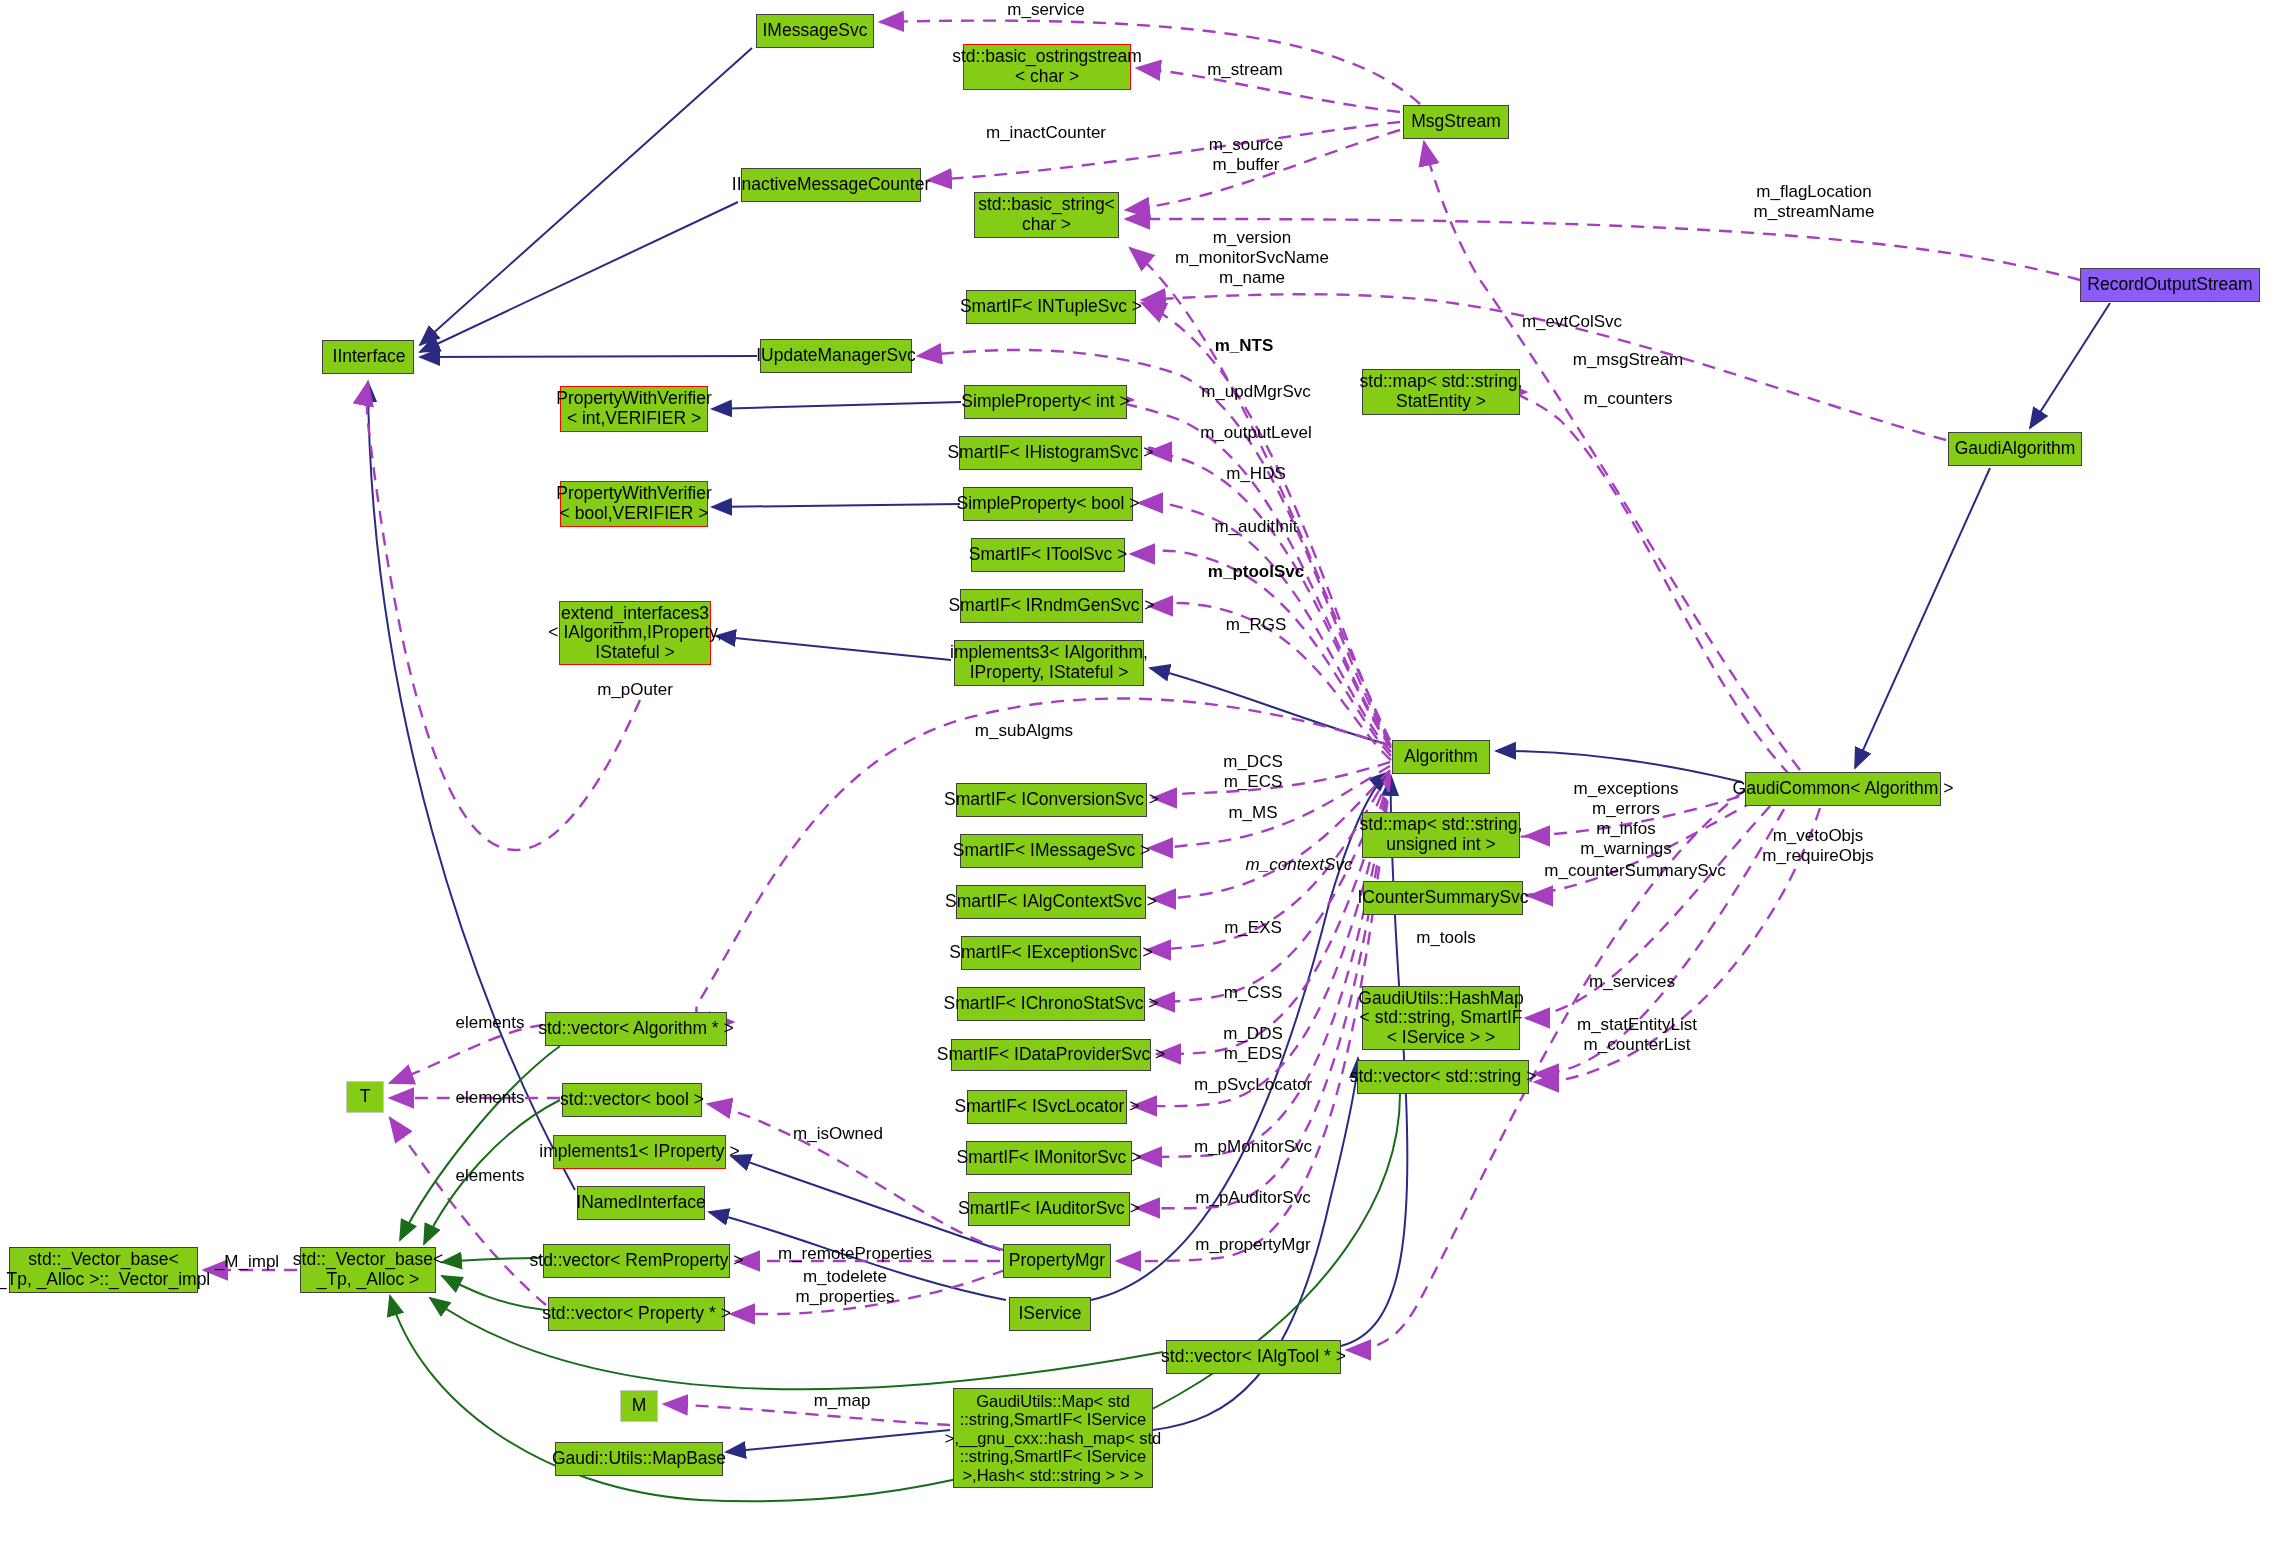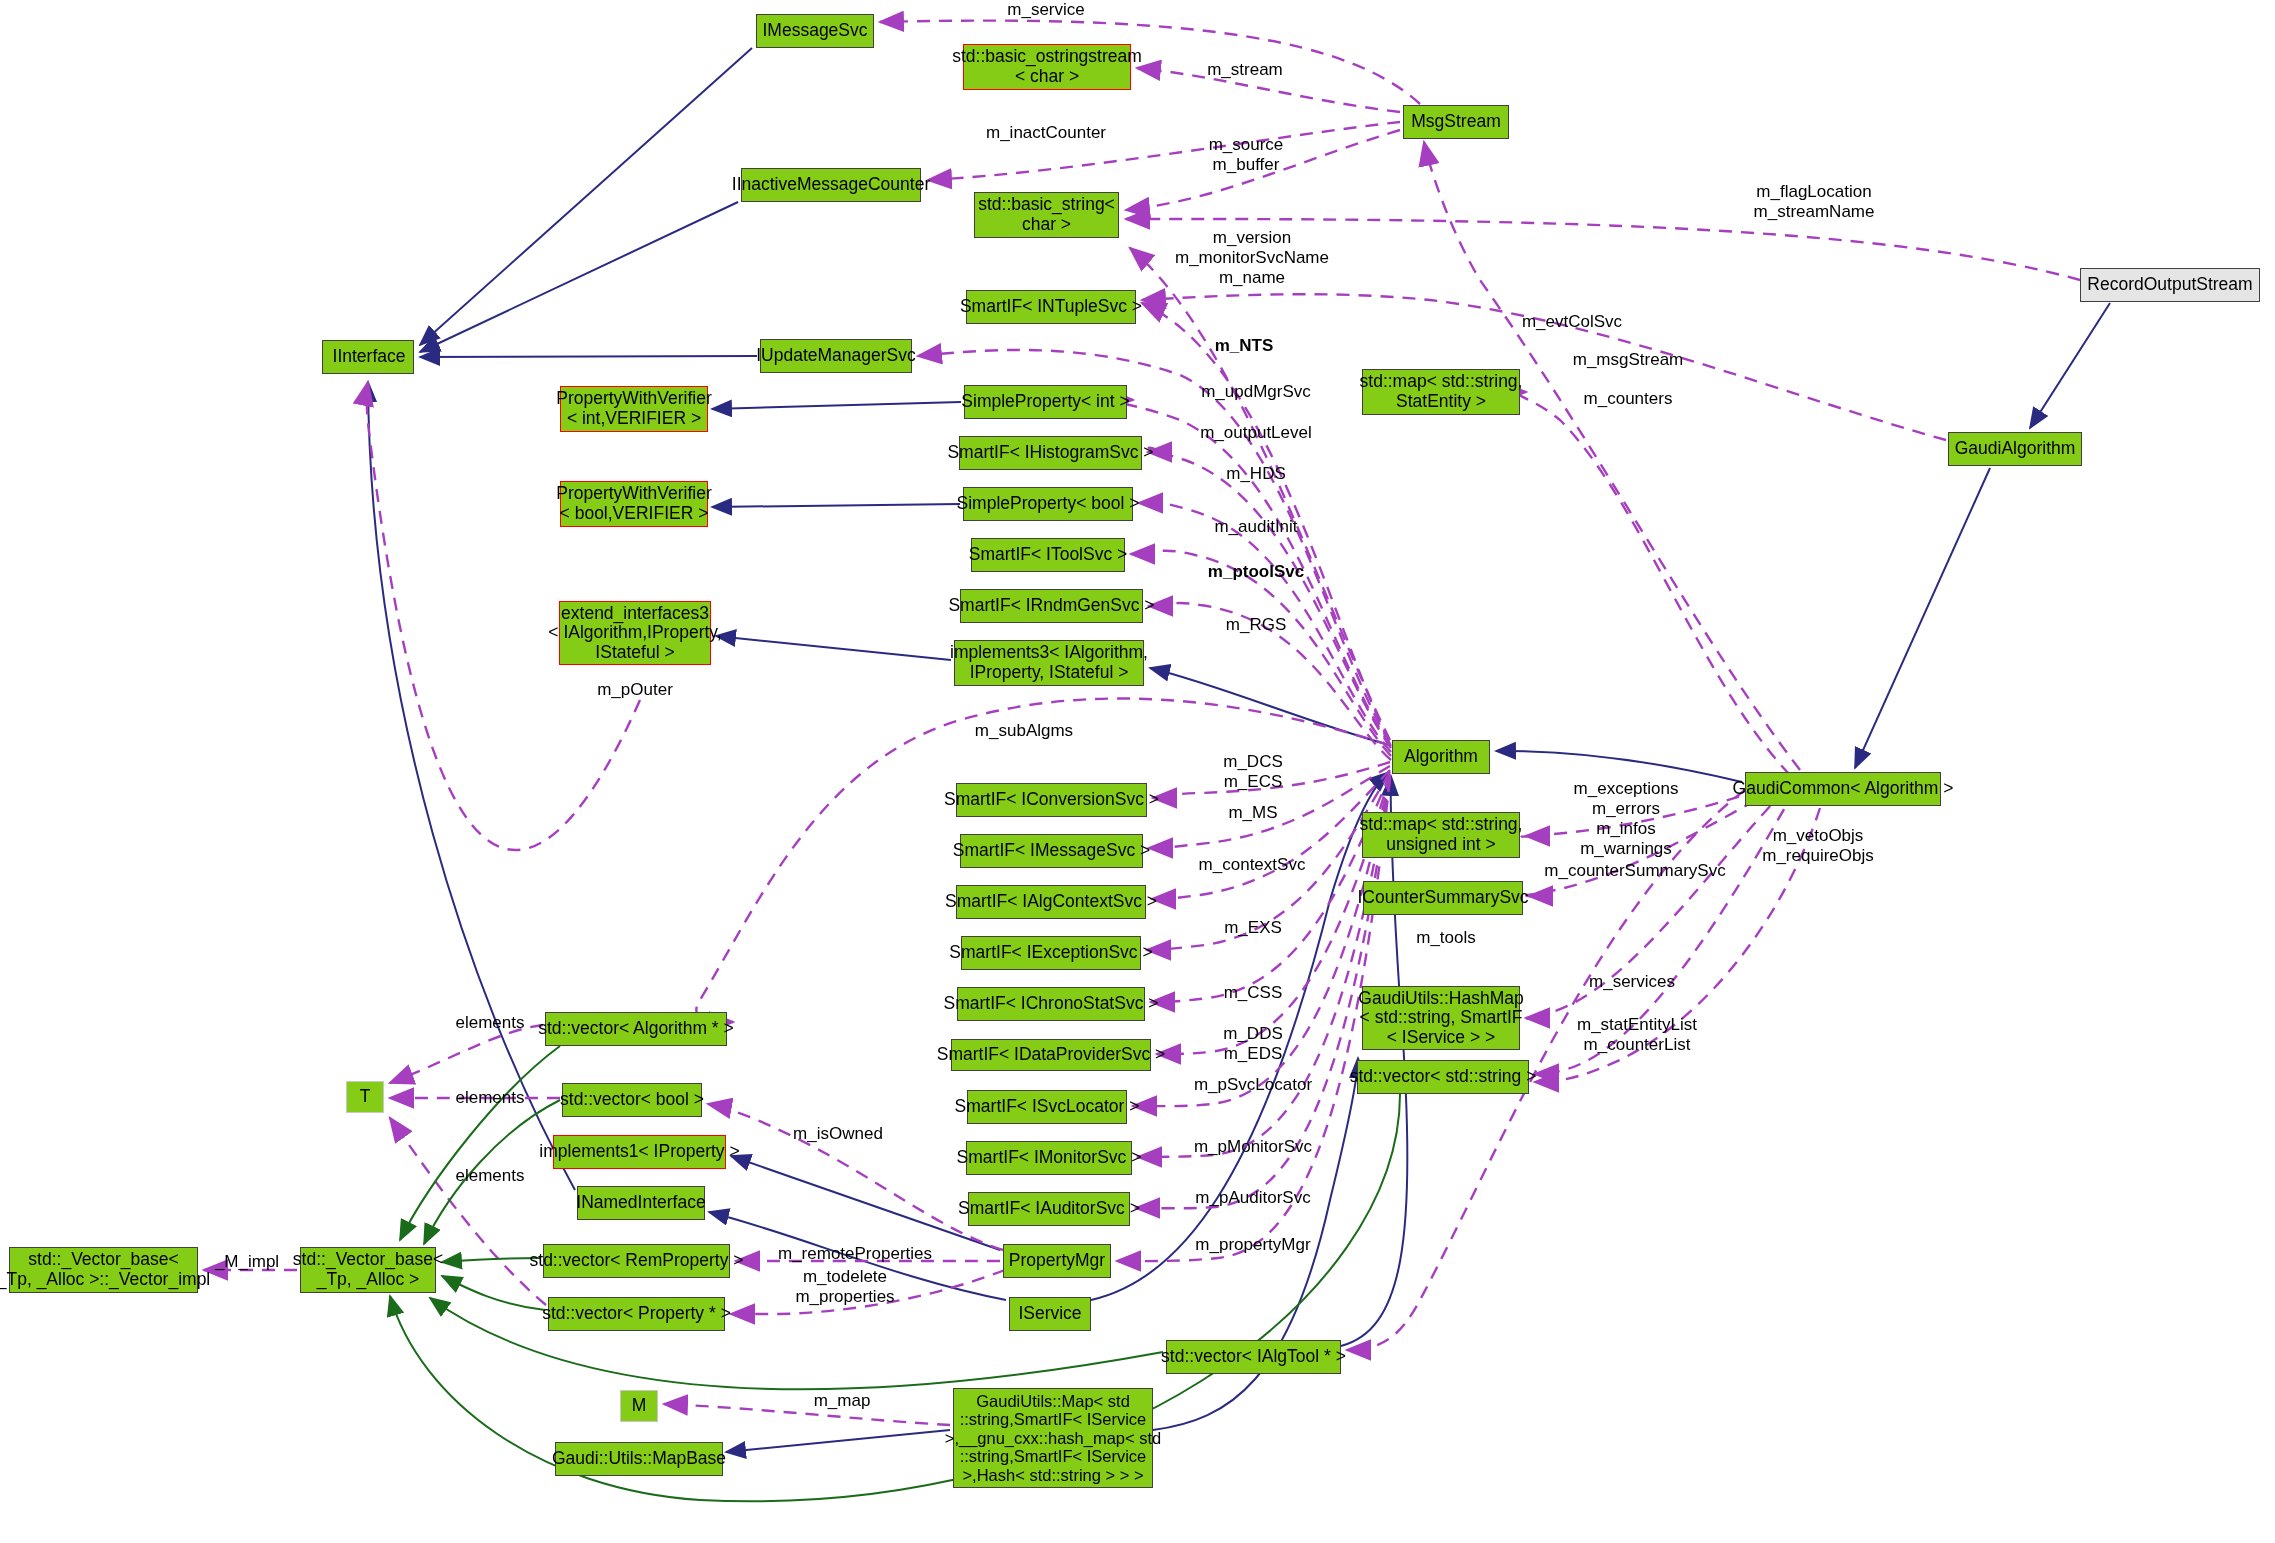--- a/index.html
+++ b/index.html
@@ -22,21 +22,21 @@
     align-items:center;
     justify-content:center;
     text-align:center;
     line-height:1.12;
     font-size:17.5px;
     padding:2px 6px;
     white-space:pre;
     z-index:5;
   }
   .node.red{border-color:#ff0000;}
-  .node.grey-fill{background:#e5e5e5;border-color:#404040;}
+  .node.grey-fill{background:#8b5cf6;border-color:#404040;}
   .node.faint{border-color:#c8c8c8;}
 
   .elabel{
     position:absolute;
     font-size:17px;
     color:#000000;
     text-align:center;
     white-space:pre;
     line-height:1.18;
     z-index:6;
@@ -293,21 +293,21 @@
   <div class="elabel" style="left:1024px;top:721px;">m_subAlgms</div>
   <div class="elabel" style="left:1253px;top:752px;">m_DCS
 m_ECS</div>
   <div class="elabel" style="left:1626px;top:779px;">m_exceptions
 m_errors
 m_infos
 m_warnings</div>
   <div class="elabel" style="left:1253px;top:803px;">m_MS</div>
   <div class="elabel" style="left:1818px;top:826px;">m_vetoObjs
 m_requireObjs</div>
-  <div class="elabel" style="left:1252px;top:855px;">m_contextSvc</div>
+  <div class="elabel" style="left:1299px;top:855px;font-style:italic;">m_contextSvc</div>
   <div class="elabel" style="left:1635px;top:861px;">m_counterSummarySvc</div>
   <div class="elabel" style="left:1253px;top:918px;">m_EXS</div>
   <div class="elabel" style="left:1446px;top:928px;">m_tools</div>
   <div class="elabel" style="left:1632px;top:972px;">m_services</div>
   <div class="elabel" style="left:1253px;top:983px;">m_CSS</div>
   <div class="elabel" style="left:1253px;top:1024px;">m_DDS
 m_EDS</div>
   <div class="elabel" style="left:1637px;top:1015px;">m_statEntityList
 m_counterList</div>
   <div class="elabel" style="left:490px;top:1013px;">elements</div>

